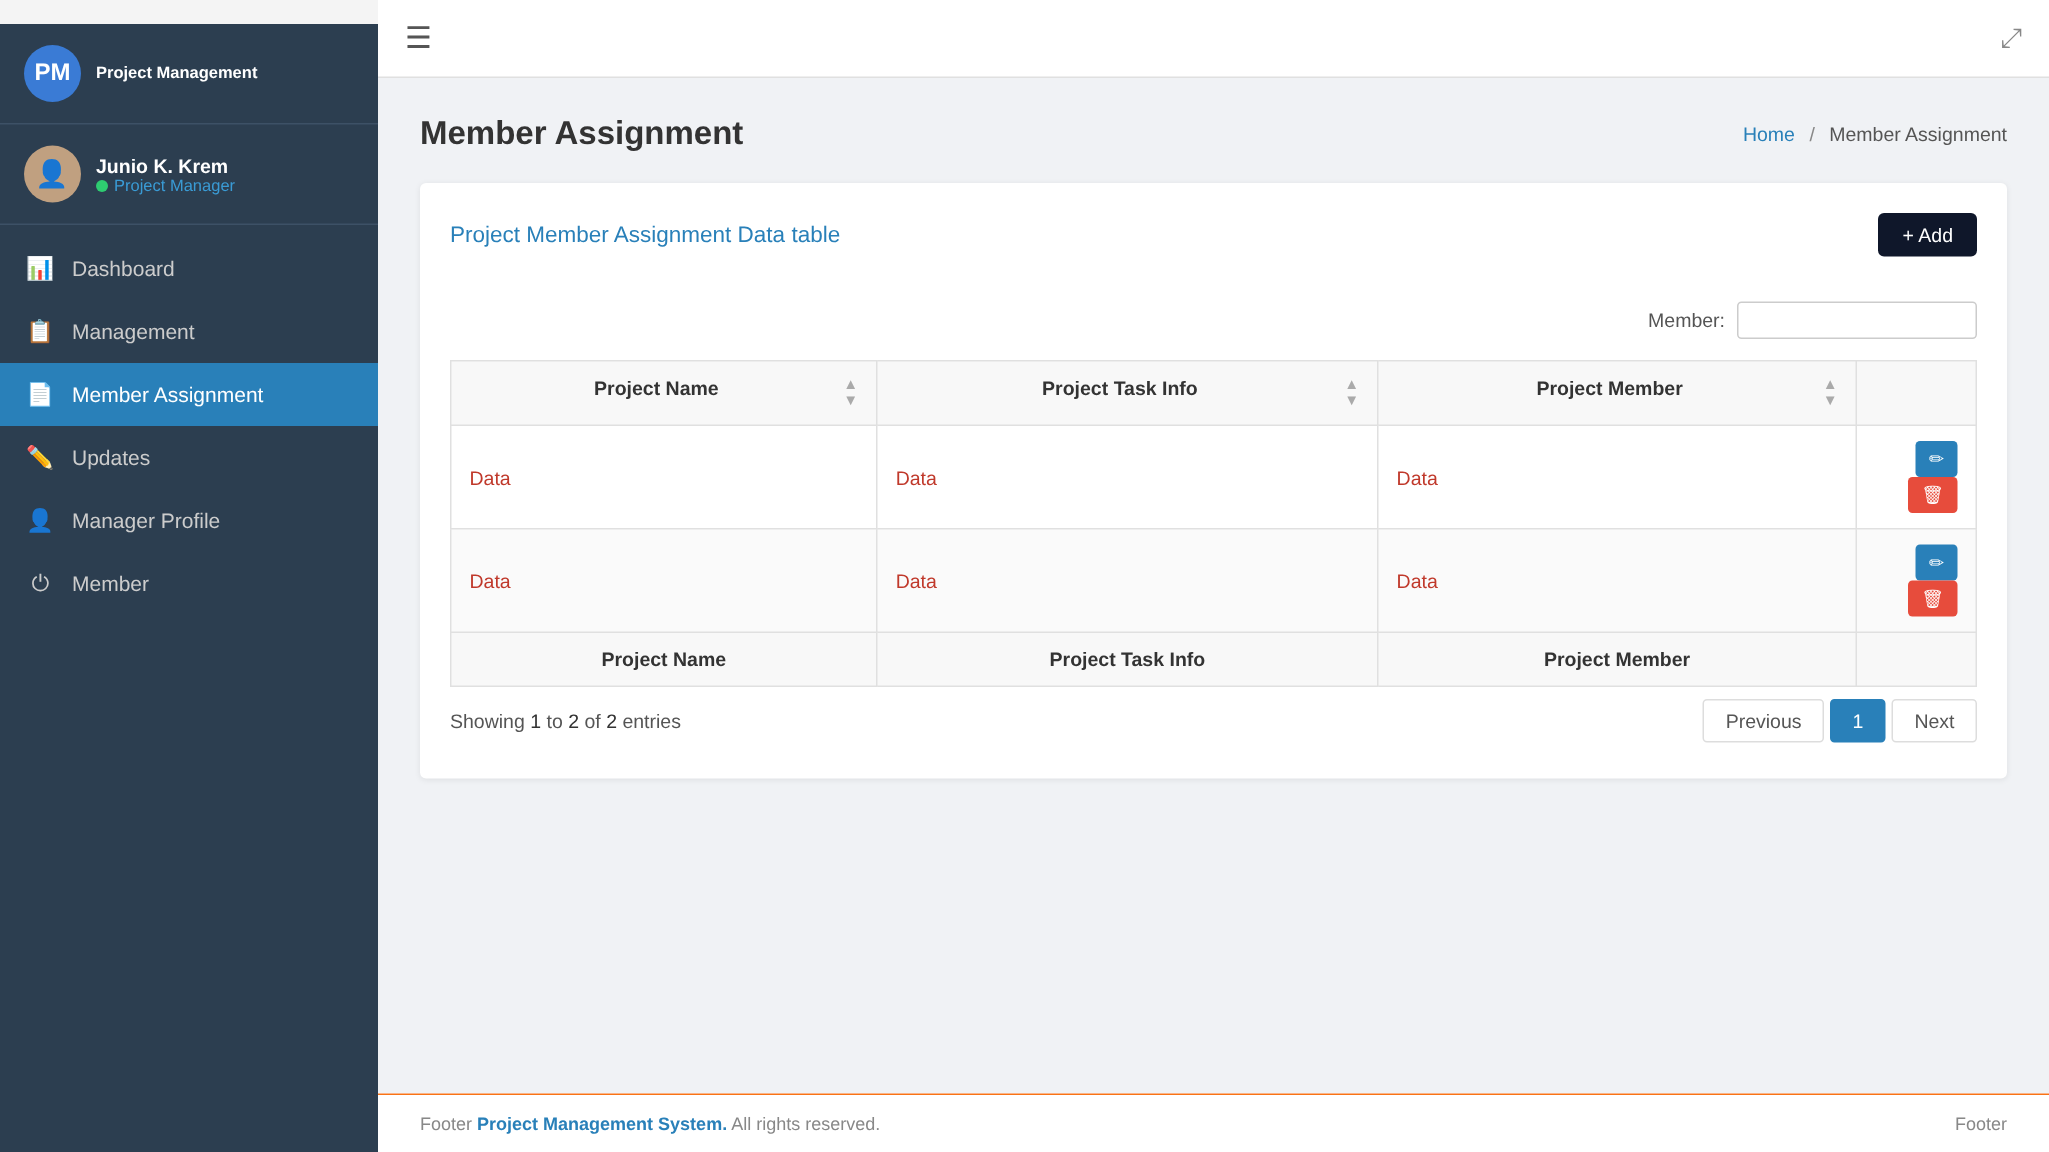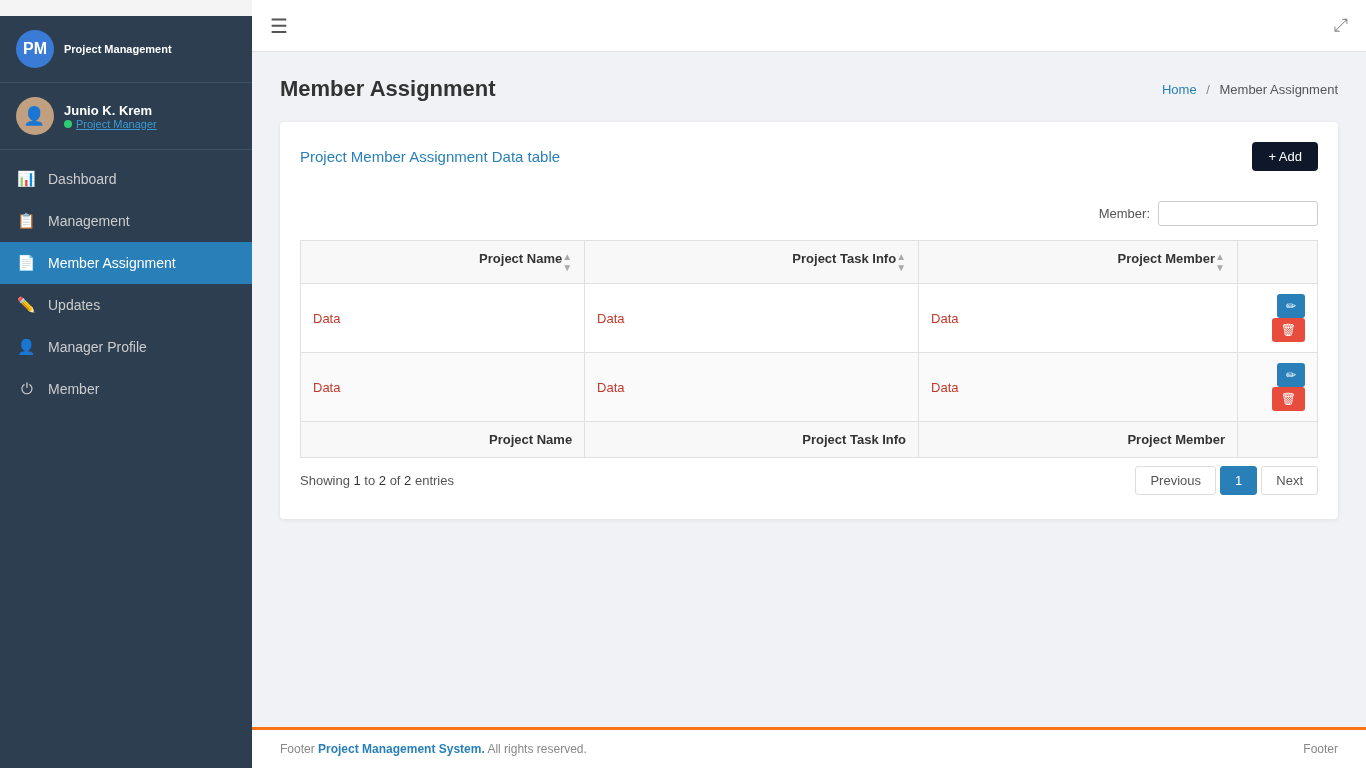--- a/index.html
+++ b/index.html
@@ -44,21 +44,21 @@
       width: 38px; height: 38px;
       background: #c0a080;
       border-radius: 50%;
       margin-right: 10px;
       display: flex; align-items: center; justify-content: center;
       font-size: 18px;
       overflow: hidden;
     }
     #sidebar-user-info {}
     #sidebar-username { font-size: 13px; font-weight: 600; color: #fff; }
-    #sidebar-role { font-size: 11px; color: #3a9bd5; display: flex; align-items: center; gap: 4px; text-decoration: underline; }
+    #sidebar-role { font-size: 11px; color: #3a9bd5; display: flex; align-items: center; gap: 4px; }
     #sidebar-role-dot { width: 8px; height: 8px; background: #2ecc71; border-radius: 50%; display: inline-block; }
 
     #sidebar-nav { flex: 1; padding-top: 8px; }
     .nav-item {
       display: flex;
       align-items: center;
       padding: 12px 18px;
       color: #ccc;
       cursor: pointer;
       gap: 12px;
@@ -158,21 +158,21 @@
     
     #data-table {
       width: 100%;
       border-collapse: collapse;
       font-size: 13px;
     }
     #data-table th {
       background: #f8f8f8;
       border: 1px solid #e0e0e0;
       padding: 10px 12px;
-      text-align: right;
+      text-align: center;
       font-weight: 600;
       color: #333;
     }
     #data-table th .sort-icons {
       float: right;
       color: #aaa;
       font-size: 10px;
       display: flex;
       flex-direction: column;
       gap: 0;
@@ -225,21 +225,21 @@
       padding: 6px 14px;
       border-radius: 3px;
       cursor: pointer;
       font-size: 13px;
     }
     .page-btn.active { background: #2980b9; color: #fff; border-color: #2980b9; }
 
     
     #footer {
       background: #fff;
-      border-top: 3px solid #f97316;
+      border-top: 1px solid #f97316;
       padding: 12px 28px;
       font-size: 12px;
       color: #888;
       display: flex;
       justify-content: space-between;
       align-items: center;
     }
     #footer-brand { color: #2980b9; font-weight: 600; }
   </style>
 </head>

